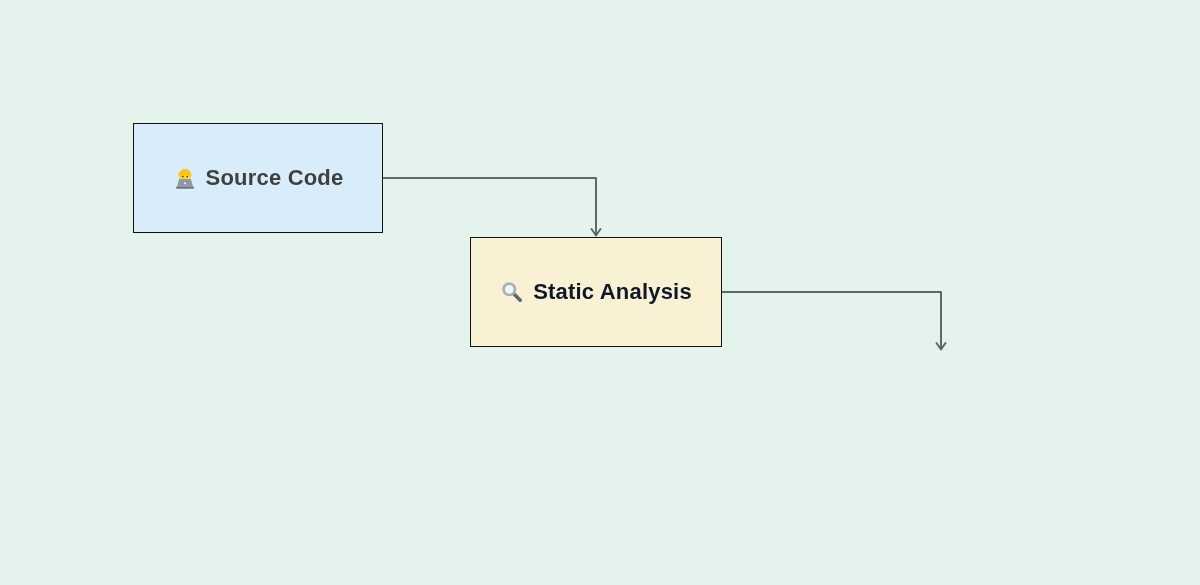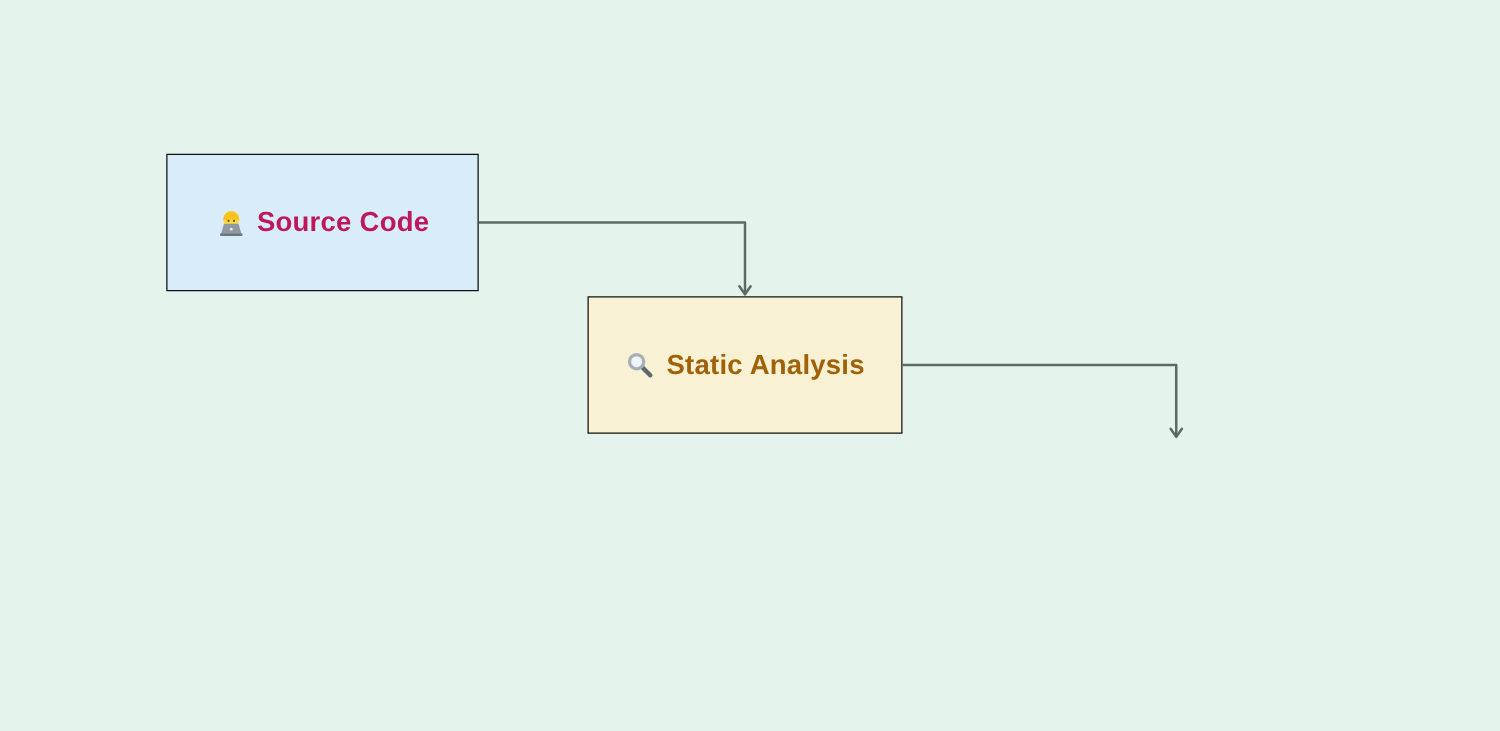--- a/index.html
+++ b/index.html
@@ -78,27 +78,27 @@
       <svg viewBox="0 0 24 24" width="24" height="24" xmlns="http://www.w3.org/2000/svg">
         <circle cx="12" cy="9.5" r="6.5" fill="#ffd93b"></circle>
         <path d="M5.5,9.5 a6.5,6.5 0 0 1 13,0 z" fill="#fcc21b"></path>
         <circle cx="9.8" cy="10.6" r="0.9" fill="#5b4309"></circle>
         <circle cx="14.2" cy="10.6" r="0.9" fill="#5b4309"></circle>
         <path d="M6.2,13 L17.8,13 L20,20.5 L4,20.5 Z" fill="#9099a2"></path>
         <circle cx="12" cy="17.3" r="1.1" fill="#e9edf0"></circle>
         <rect x="3" y="20.5" width="18" height="2.3" rx="1.1" fill="#6e757c"></rect>
       </svg>
     </span>
-    <span class="node-label" style="color: #be185d;">Source Code</span>
+    <span class="node-label" style="color: #404040;">Source Code</span>
   </div>
 
   <div class="node" id="node-1" style="background: rgb(249, 241, 211); border-color: rgb(17, 17, 17);">
     <span class="node-icon">
       <svg viewBox="0 0 24 24" width="24" height="24" xmlns="http://www.w3.org/2000/svg">
         <line x1="14.2" y1="14.2" x2="20.2" y2="20.2" stroke="#5f666d" stroke-width="3.6" stroke-linecap="round"></line>
         <circle cx="9.3" cy="9.3" r="5.7" fill="#eef4f8" stroke="#a7b0b8" stroke-width="2.6"></circle>
       </svg>
     </span>
-    <span class="node-label" style="color: #a16207;">Static Analysis</span>
+    <span class="node-label" style="color: #0f172a;">Static Analysis</span>
   </div>
 
 
 </div>
 
 </body></html>

